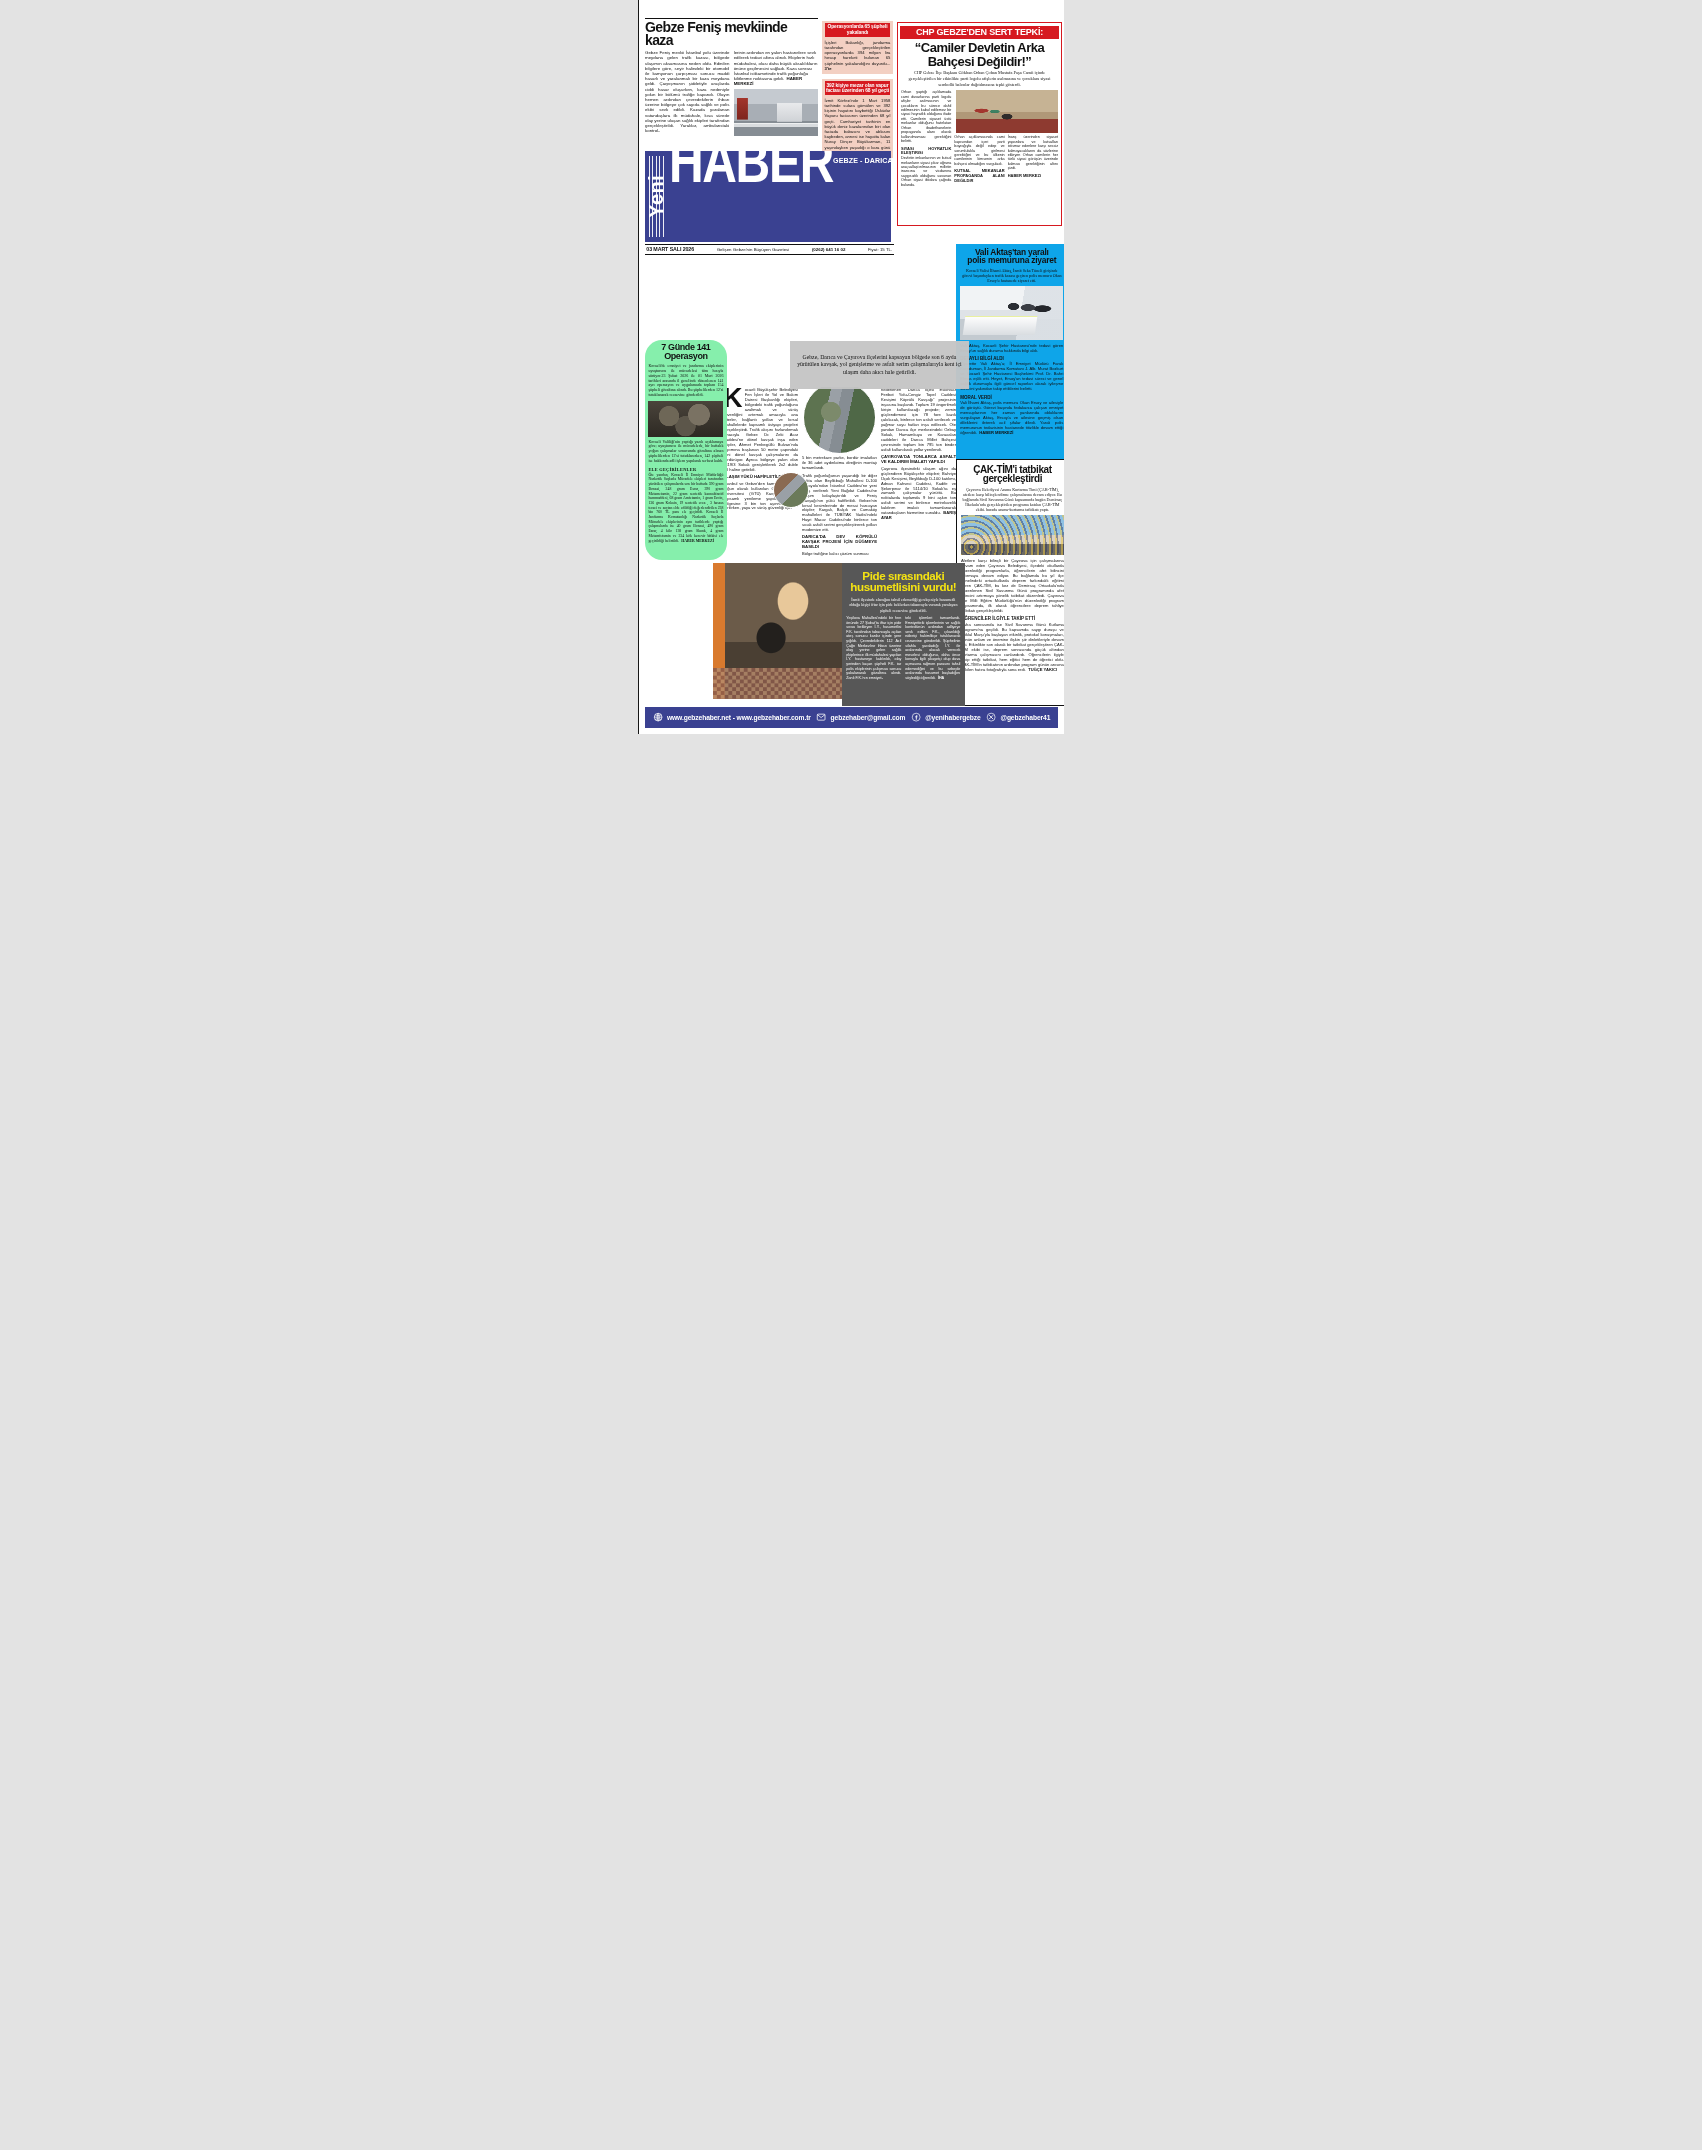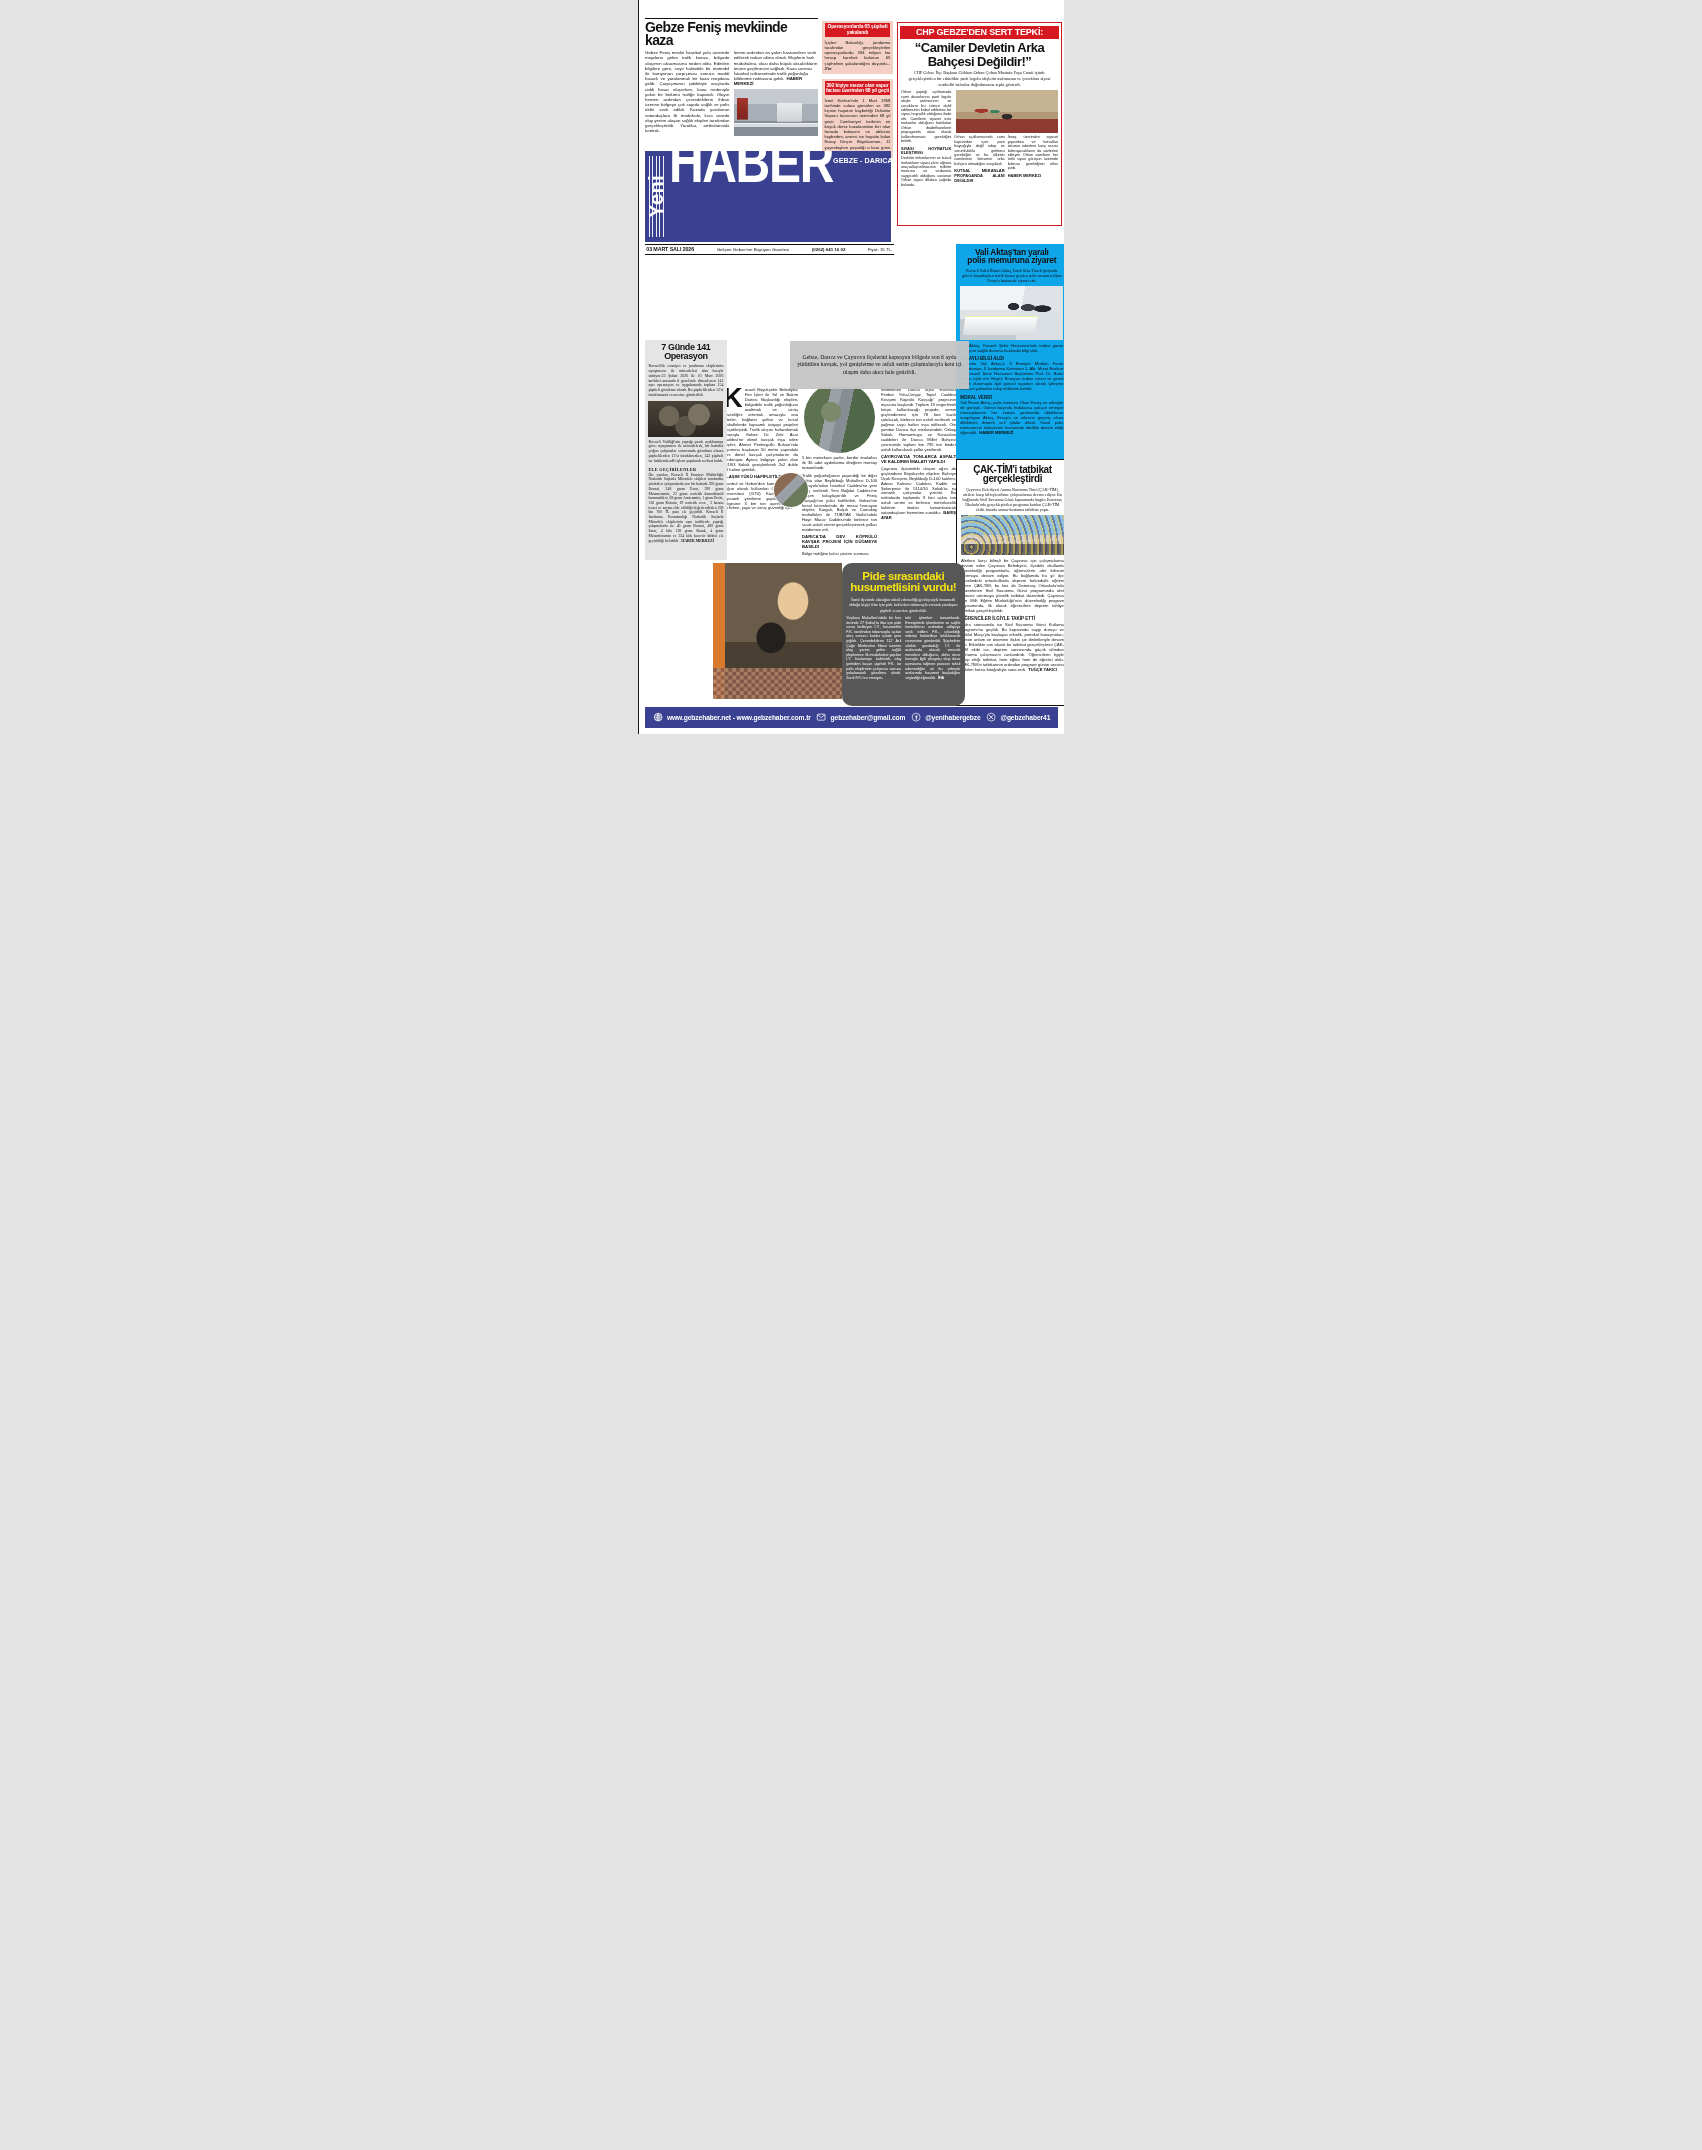--- a/index.html
+++ b/index.html
@@ -78,21 +78,21 @@
   .headline-main{position:absolute;left:0;right:0;top:2.6px;text-align:center;font-size:26px;font-weight:900;
     letter-spacing:-1.1px;line-height:1.06;color:#0b0b0b;
     text-shadow:-1.3px -1.3px 0 #fff,1.3px -1.3px 0 #fff,-1.3px 1.3px 0 #fff,1.3px 1.3px 0 #fff,0 -1.3px 0 #fff,0 1.3px 0 #fff,-1.3px 0 0 #fff,1.3px 0 0 #fff;}
 
   
   .intro-box{left:151px;top:341px;width:165px;height:45px;background:rgba(197,197,197,.96);z-index:3;
     display:flex;align-items:center;padding:1.7px 6.9px;font-family:"Liberation Serif",serif;
     font-size:5.8px;line-height:1.32;text-align:center;}
 
   
-  .ops{left:6px;top:340px;width:75px;height:214px;background:#e5e5e5;padding:3px 3.4px;overflow:hidden;z-index:4;}
+  .ops{left:6px;top:340px;width:75px;height:214px;background:#86efac;padding:3px 3.4px;overflow:hidden;z-index:4;border-radius:17px;}
   .ops-title{text-align:center;font-size:9px;line-height:.96;letter-spacing:-0.4px;margin:0.4px 0 3px;font-weight:900;}
   .ops p{font-family:"Liberation Serif",serif;font-size:4px;line-height:1.24;margin:0 0 2.6px;}
   .ops .small{font-size:3.8px;}
   .ops-sub{font-family:"Liberation Serif",serif;font-weight:800;font-size:4.3px;letter-spacing:0.3px;margin:0.9px 0 0.9px;}
   .ops-photo{width:100%;height:36px;margin:0.4px 0 2.6px;
     background:
       radial-gradient(circle at 28% 42%, #6e6757 0 17%, transparent 18%),
       radial-gradient(circle at 68% 38%, #7a7263 0 19%, transparent 20%),
       radial-gradient(circle at 50% 70%, #5c564a 0 22%, transparent 23%),
       linear-gradient(180deg,#4a443b,#2d2923);}
@@ -139,21 +139,21 @@
 
   
   .pide-photo{left:74px;top:563px;width:129px;height:136px;overflow:hidden;
     background:
       linear-gradient(90deg,#d97a2e 0 9%, transparent 9%),
       radial-gradient(ellipse at 62% 28%, #e8c89a 0 13%, transparent 14%),
       radial-gradient(ellipse at 45% 55%, #23201d 0 14%, transparent 15%),
       linear-gradient(180deg,#6b5b49 0 58%,#4a3f33 58% 100%);}
   .pide-pixels{position:absolute;left:0;right:0;bottom:0;height:31px;
     background:repeating-conic-gradient(#b58a6b 0 25%, #8a5a4a 0 50%) 0 0/7.7px 7.7px;opacity:.85;}
-  .pide{left:203px;top:563px;width:114px;height:136px;background:#575757;color:#fff;padding:3.4px 4.3px;overflow:hidden;border-radius:10px;}
+  .pide{left:203px;top:563px;width:114px;height:136px;background:#575757;color:#fff;padding:3.4px 4.3px;overflow:hidden;}
   .pide-title{color:#f5e312;text-align:center;font-size:11.6px;font-weight:900;letter-spacing:-0.4px;line-height:1;margin:3.4px 0 3.9px;}
   .pide-deck{font-family:"Liberation Serif",serif;font-size:4px;text-align:center;line-height:1.32;margin-bottom:3.4px;}
   .pide-cols{display:flex;gap:3.9px;}
   .pide-col{flex:1;font-size:3.7px;line-height:1.24;}
 
   
   .footer{left:6px;top:707px;width:413px;height:20.6px;background:#3a4191;color:#fff;display:flex;
           align-items:center;justify-content:space-between;padding:0 7.7px;box-sizing:border-box;
           font-weight:800;font-size:6.7px;letter-spacing:-0.1px;z-index:6;}
   .f-item{display:flex;align-items:center;gap:3.9px;white-space:nowrap;}

